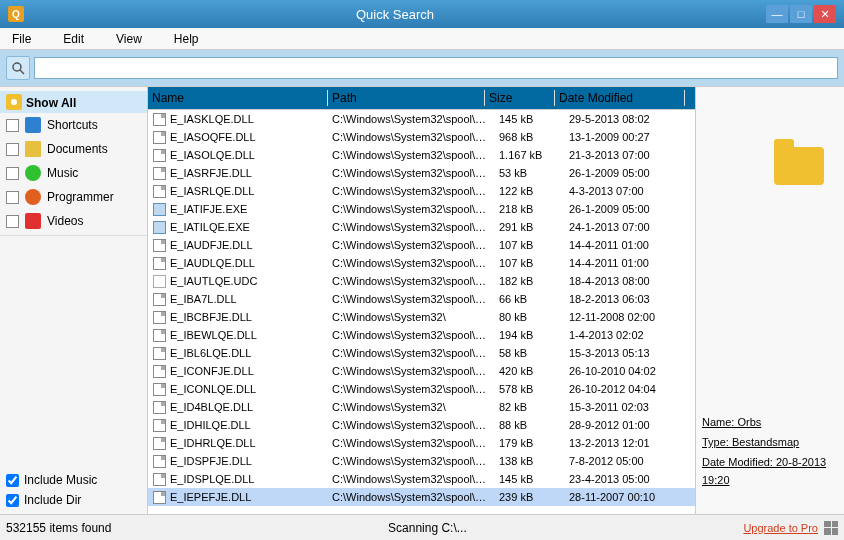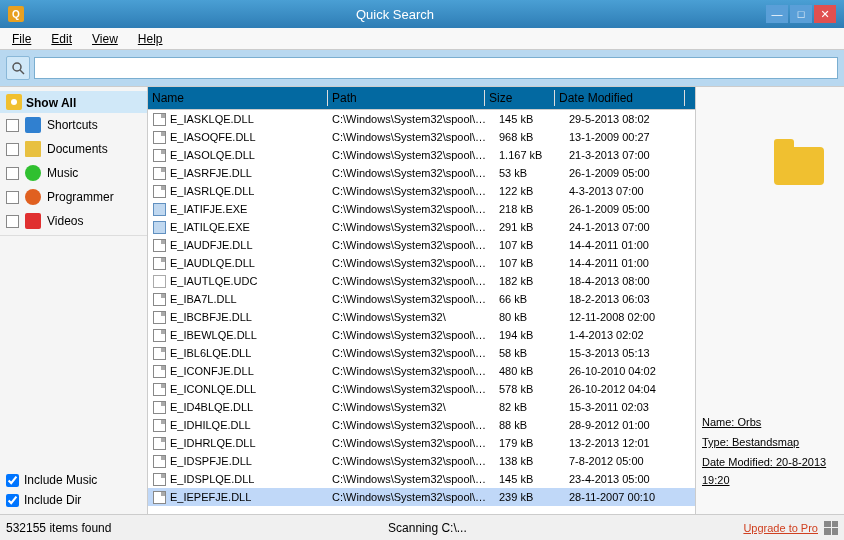--- a/index.html
+++ b/index.html
@@ -60,22 +60,21 @@
     .win-btn.close { background: #e05050; color: white; }
 
     
     #menu-bar {
       background: #f8f8f8;
       border-bottom: 1px solid #ccc;
       height: 22px;
       display: flex;
       align-items: center;
       padding: 0 4px;
-      gap: 4px;
-      text-decoration: underline;
+      gap: 16px;
     }
     .menu-item {
       padding: 2px 8px;
       cursor: pointer;
       font-size: 12px;
     }
 
     
     #search-bar {
       background: #b8d8f0;
@@ -591,21 +590,21 @@
           <div class="file-cell">15-3-2013 05:13</div>
         </div>
         <div class="file-row">
           <div class="file-cell file-name-cell">
             <div class="file-icon">
               <div class="dll-icon"></div>
             </div>
             <span>E_ICONFJE.DLL</span>
           </div>
           <div class="file-cell">C:\Windows\System32\spool\drivers...</div>
-          <div class="file-cell">480 kB</div>
+          <div class="file-cell">420 kB</div>
           <div class="file-cell">26-10-2010 04:02</div>
         </div>
         <div class="file-row">
           <div class="file-cell file-name-cell">
             <div class="file-icon">
               <div class="dll-icon"></div>
             </div>
             <span>E_ICONLQE.DLL</span>
           </div>
           <div class="file-cell">C:\Windows\System32\spool\drivers...</div>

